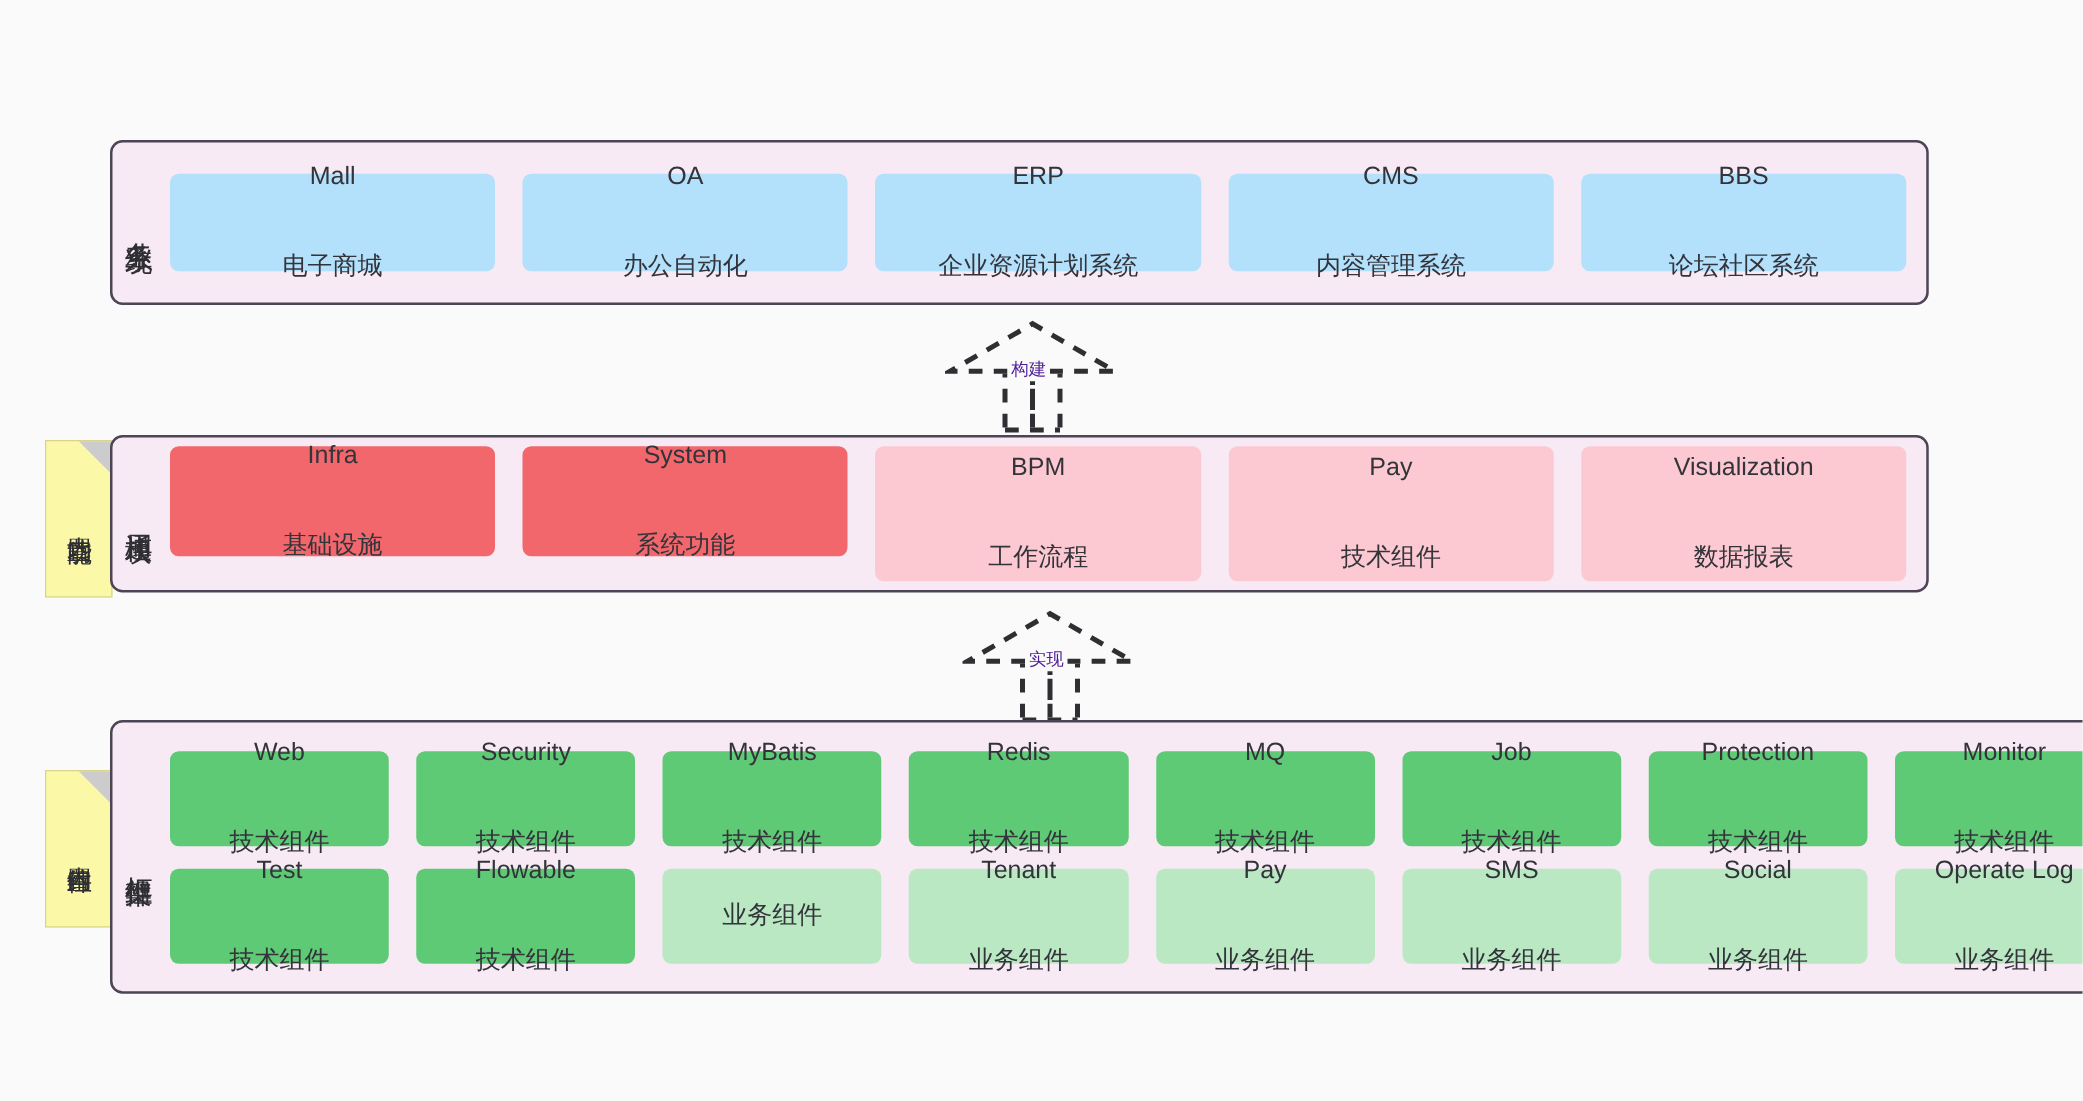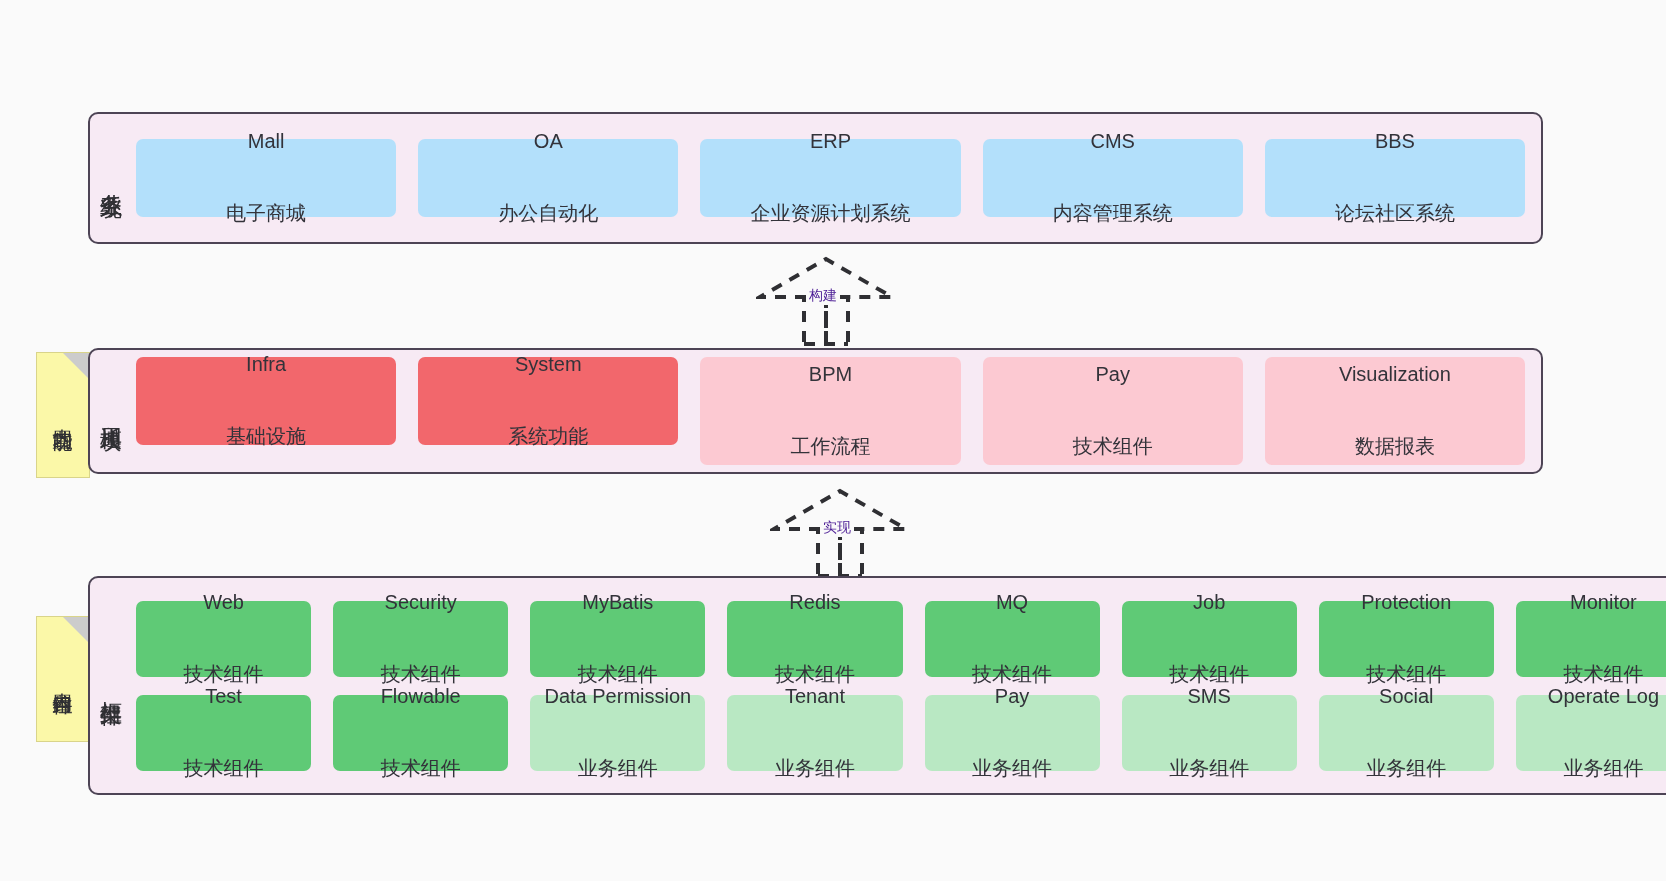--- a/index.html
+++ b/index.html
@@ -253,21 +253,20 @@
     <div class="row">
       <div class="node tech">
         <span class="en">Test</span>
         <span class="cn">技术组件</span>
       </div>
       <div class="node tech">
         <span class="en">Flowable</span>
         <span class="cn">技术组件</span>
       </div>
       <div class="node busc wrap">
-        <span class="en">Data Permission</span>
         <span class="cn">业务组件</span>
       </div>
       <div class="node busc">
         <span class="en">Tenant</span>
         <span class="cn">业务组件</span>
       </div>
       <div class="node busc">
         <span class="en">Pay</span>
         <span class="cn">业务组件</span>
       </div>

